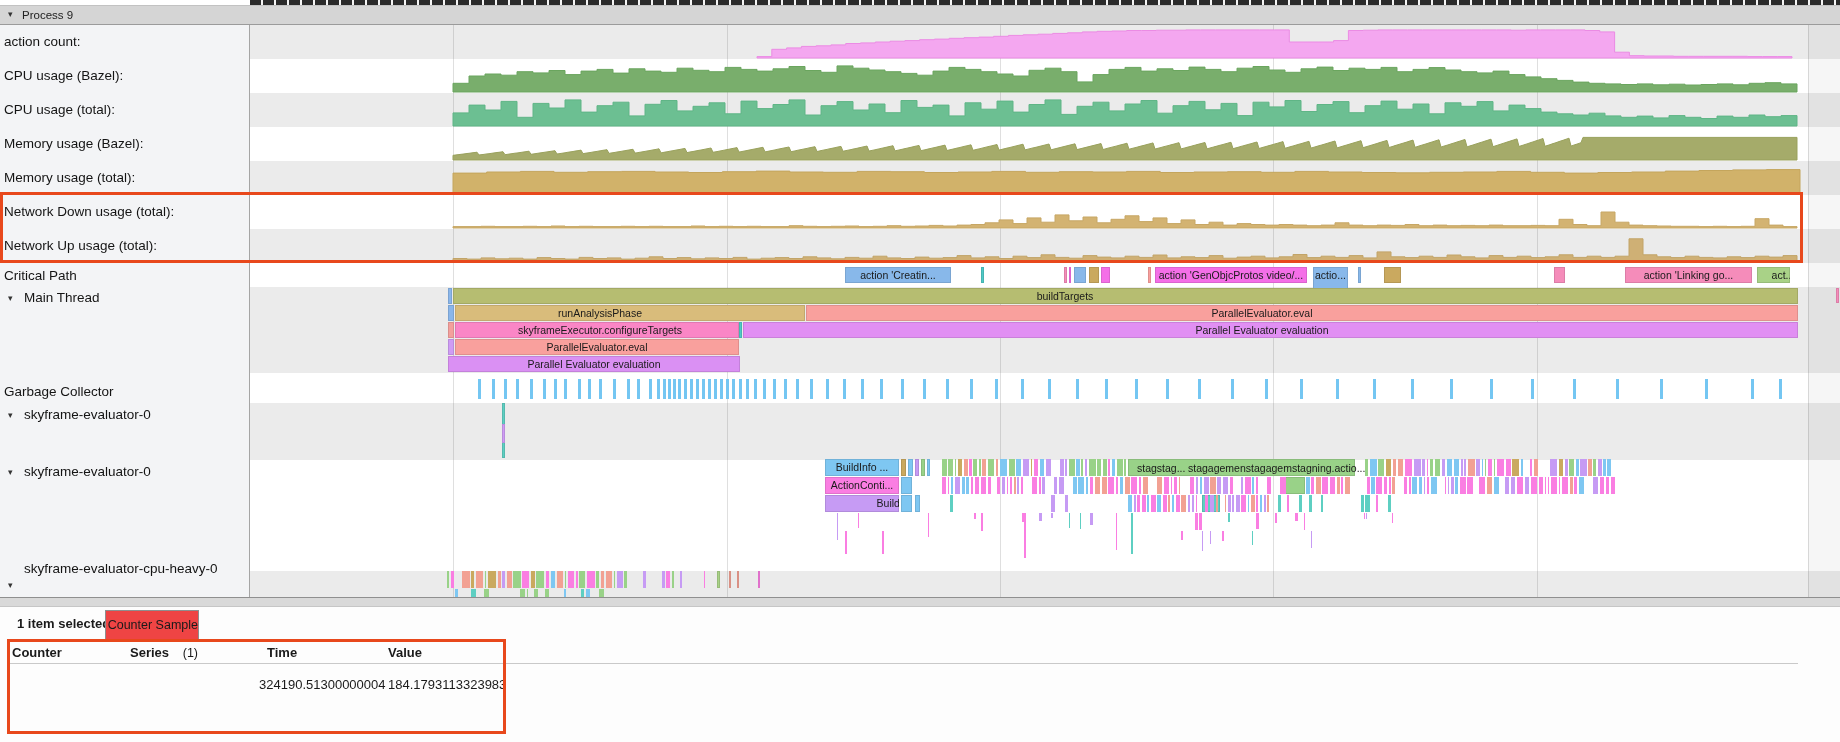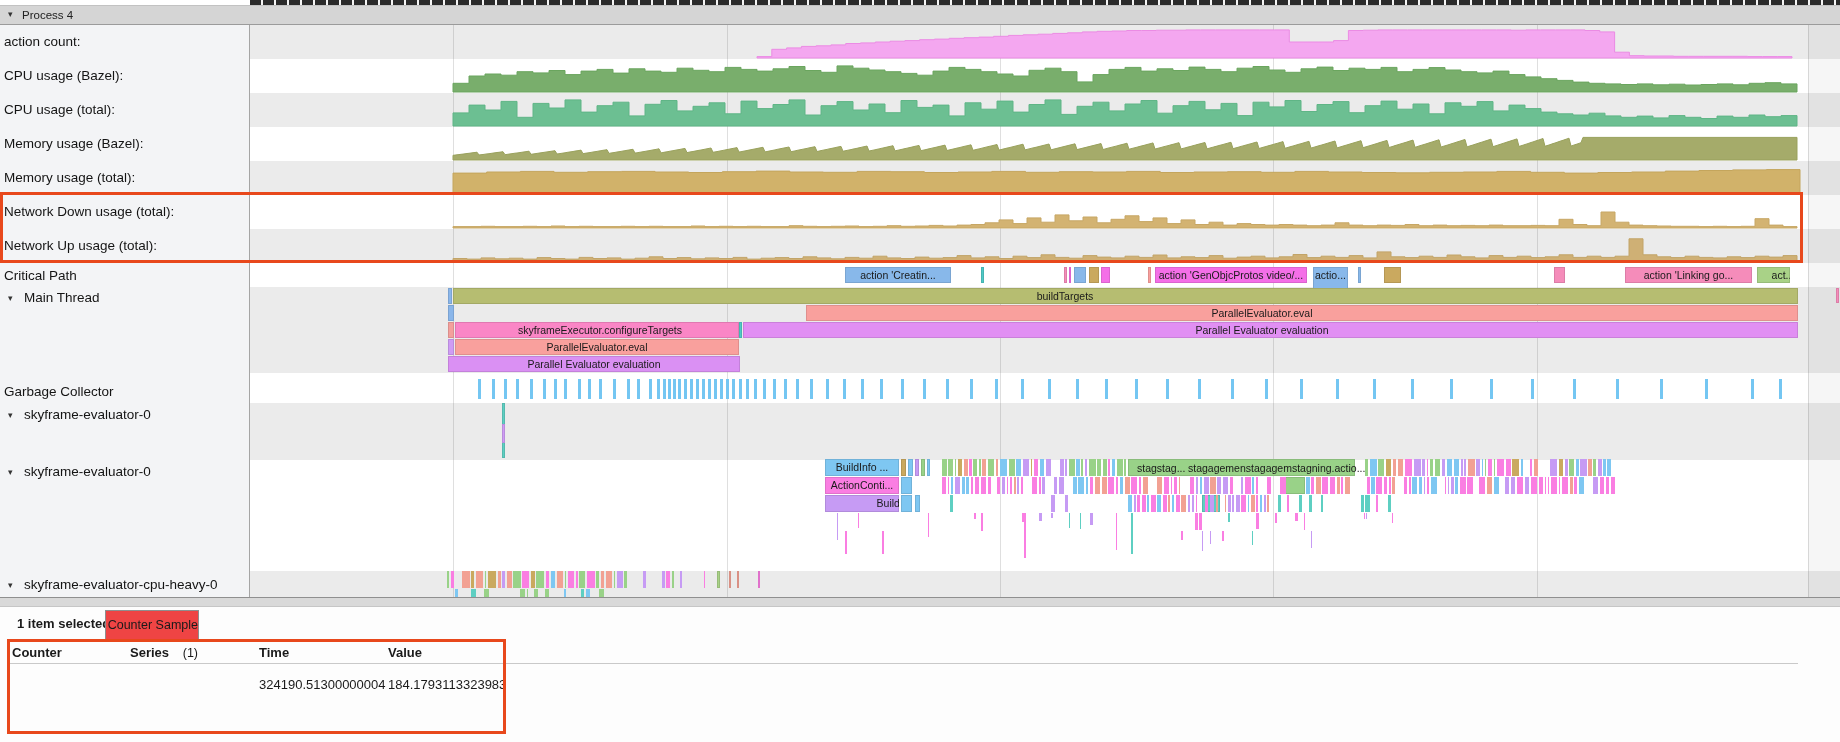--- a/index.html
+++ b/index.html
@@ -40,21 +40,21 @@
 </style>
 </head>
 <body>
 
 <div id="app">
 
   <div id="ruler"></div>
 
   <div id="process-header">
     <span class="ph-arrow">▾</span>
-    <span class="ph-label">Process 4</span>
+    <span class="ph-label">Process 9</span>
   </div>
 
   <div id="track-area">
       <div class="band" style="top: 25px; height: 34px; background: rgb(235, 235, 235);"></div>
       <div class="band" style="top: 59px; height: 34px; background: rgb(255, 255, 255);"></div>
       <div class="band" style="top: 93px; height: 34px; background: rgb(235, 235, 235);"></div>
       <div class="band" style="top: 127px; height: 34px; background: rgb(255, 255, 255);"></div>
       <div class="band" style="top: 161px; height: 34px; background: rgb(235, 235, 235);"></div>
       <div class="band" style="top: 195px; height: 34px; background: rgb(255, 255, 255);"></div>
       <div class="band" style="top: 229px; height: 34px; background: rgb(235, 235, 235);"></div>
@@ -116,20 +116,23 @@
       </div>
       <div class="sl" style="left: 1757px; top: 267px; width: 33px; height: 16px; background: rgb(169, 210, 135);">
         <span class="sl-t" style="line-height: 16px; left: 6px; width: 40px;">act...</span>
       </div>
       <div class="sl" style="left: 448px; top: 288px; width: 4px; height: 16px; background: rgb(138, 182, 234);"></div>
       <div class="sl" style="left: 453px; top: 288px; width: 1345px; height: 16px; background: rgb(182, 189, 113);">
         <span class="sl-t" style="line-height: 16px; left: 502px; width: 220px;">buildTargets</span>
       </div>
       <div class="sl" style="left: 1836px; top: 288px; width: 3px; height: 15px; background: rgb(245, 140, 186);"></div>
       <div class="sl" style="left: 448px; top: 305px; width: 6px; height: 16px; background: rgb(138, 182, 234);"></div>
+      <div class="sl" style="left: 455px; top: 305px; width: 350px; height: 16px; background: rgb(217, 188, 123);">
+        <span class="sl-t" style="line-height: 16px; left: 35px; width: 220px;">runAnalysisPhase</span>
+      </div>
       <div class="sl" style="left: 806px; top: 305px; width: 992px; height: 16px; background: rgb(249, 160, 157);">
         <span class="sl-t" style="line-height: 16px; left: 346px; width: 220px;">ParallelEvaluator.eval</span>
       </div>
       <div class="sl" style="left: 448px; top: 322px; width: 6px; height: 16px; background: rgb(244, 160, 156);"></div>
       <div class="sl" style="left: 455px; top: 322px; width: 284px; height: 16px; background: rgb(250, 134, 198);">
         <span class="sl-t" style="line-height: 16px; left: 35px; width: 220px;">skyframeExecutor.configureTargets</span>
       </div>
       <div class="sl" style="left: 739px; top: 322px; width: 3px; height: 16px; background: rgb(79, 201, 198);"></div>
       <div class="sl" style="left: 743px; top: 322px; width: 1055px; height: 16px; background: rgb(225, 143, 243);">
         <span class="sl-t" style="line-height: 16px; left: 409px; width: 220px;">Parallel Evaluator evaluation</span>
@@ -547,32 +550,32 @@
 
     <div class="track-label" style="top:357px">Garbage Collector</div>
 
     <span class="sec-arrow" style="top:380px">▾</span>
     <div class="sec-label" style="top:380px">skyframe-evaluator-0</div>
 
     <span class="sec-arrow" style="top:437px">▾</span>
     <div class="sec-label" style="top:437px">skyframe-evaluator-0</div>
 
     <span class="sec-arrow" style="top:550px">▾</span>
-    <div class="sec-label" style="top:550px">skyframe-evaluator-cpu-heavy-0</div>
+    <div class="sec-label" style="top:534px">skyframe-evaluator-cpu-heavy-0</div>
   </div>
 
   <div id="splitter"></div>
 
   <div id="footer">
     <div id="selected-text">1 item selected.</div>
     <div id="counter-tab">Counter Sample (1)</div>
 
     <div class="th" style="left:12px">Counter</div>
     <div class="th" style="left:130px">Series</div>
-    <div class="th" style="left:259px">Time</div>
+    <div class="th" style="left:267px">Time</div>
     <div class="th" style="left:388px">Value</div>
     <div id="hdr-rule"></div>
 
     <div class="td" style="left:259px;width:125px">324190.51300000004</div>
     <div class="td" style="left:388px;width:125px">184.1793113323983</div>
   </div>
 
 <div class="hbox" style="left: 0px; top: 192px; width: 1803px; height: 71px;"></div>
     <div class="hbox" style="left: 7px; top: 639px; width: 499px; height: 95px;"></div>
   </div>

